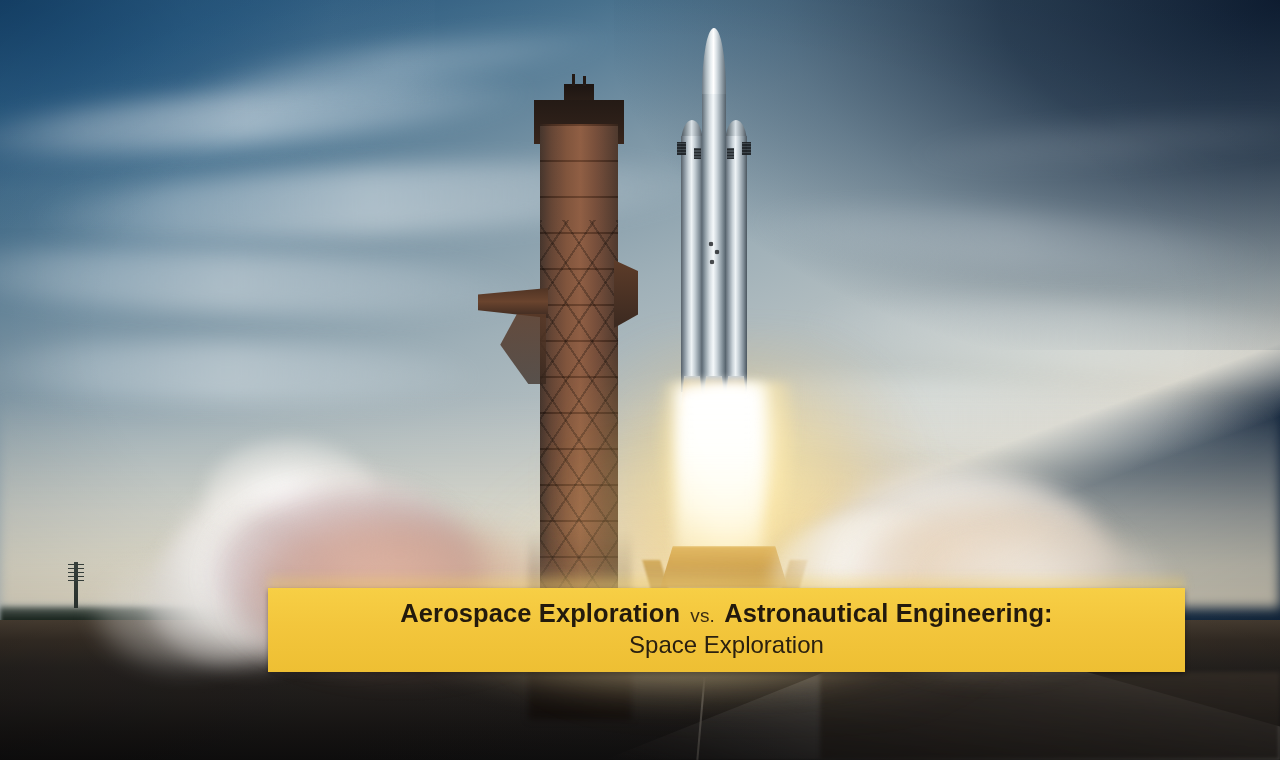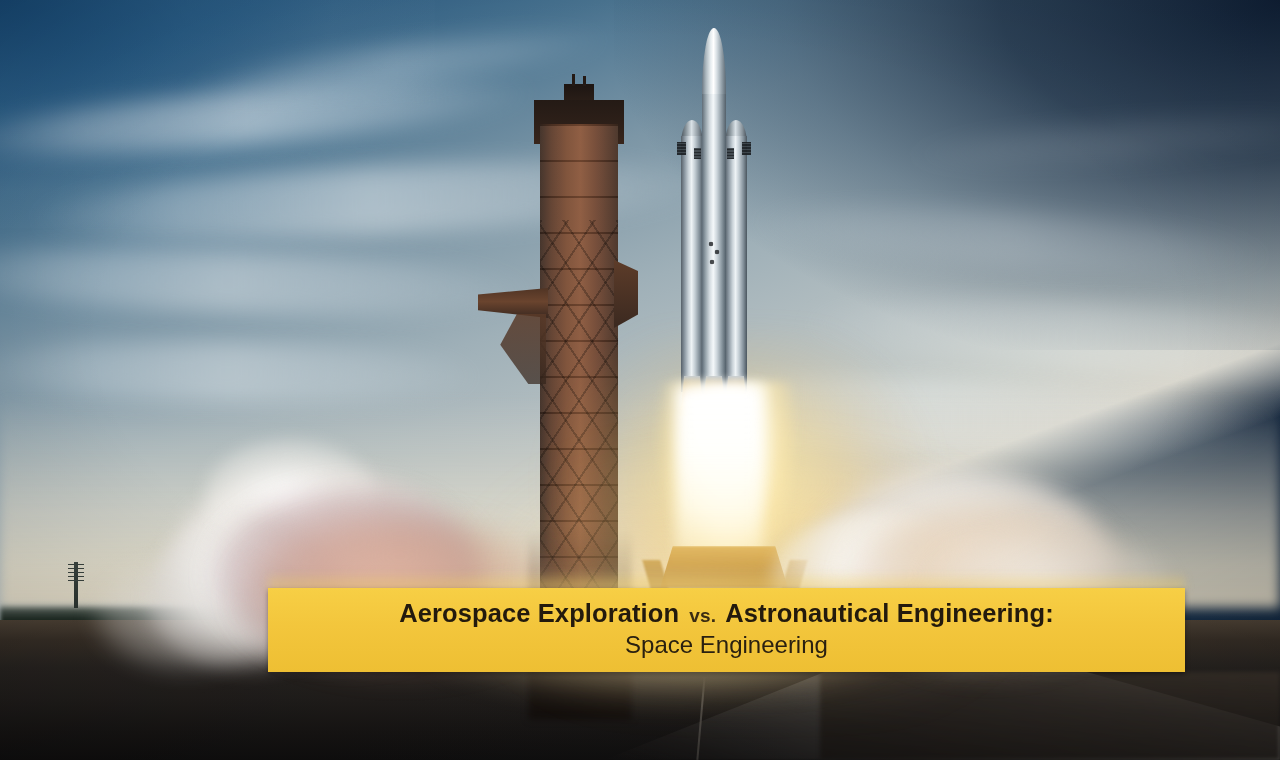--- a/index.html
+++ b/index.html
@@ -415,21 +415,21 @@
     font-size:25.5px;
     font-weight:700;
     color:#231a0d;
     letter-spacing:0.1px;
     line-height:1.14;
     white-space:nowrap;
     text-align:center;
   }
   .banner-vs {
     font-size:19px;
-    font-weight:700;
+    font-weight:400;
     color:#3a2c12;
     padding:0 3px;
   }
   .banner-line2 {
     font-size:24px;
     font-weight:400;
     color:#2a2010;
     line-height:1.2;
     margin-top:3px;
     white-space:nowrap;
@@ -531,16 +531,16 @@
 
   <div class="vignette"></div>
 
   <div class="banner-spill"></div>
   <div class="banner">
     <div class="banner-line1">
       <span>Aerospace Exploration</span>
       <span class="banner-vs">vs.</span>
       <span>Astronautical Engineering:</span>
     </div>
-    <div class="banner-line2">Space Engineering</div>
+    <div class="banner-line2">Space Exploration</div>
   </div>
 
 </div>
 
 </body></html>

